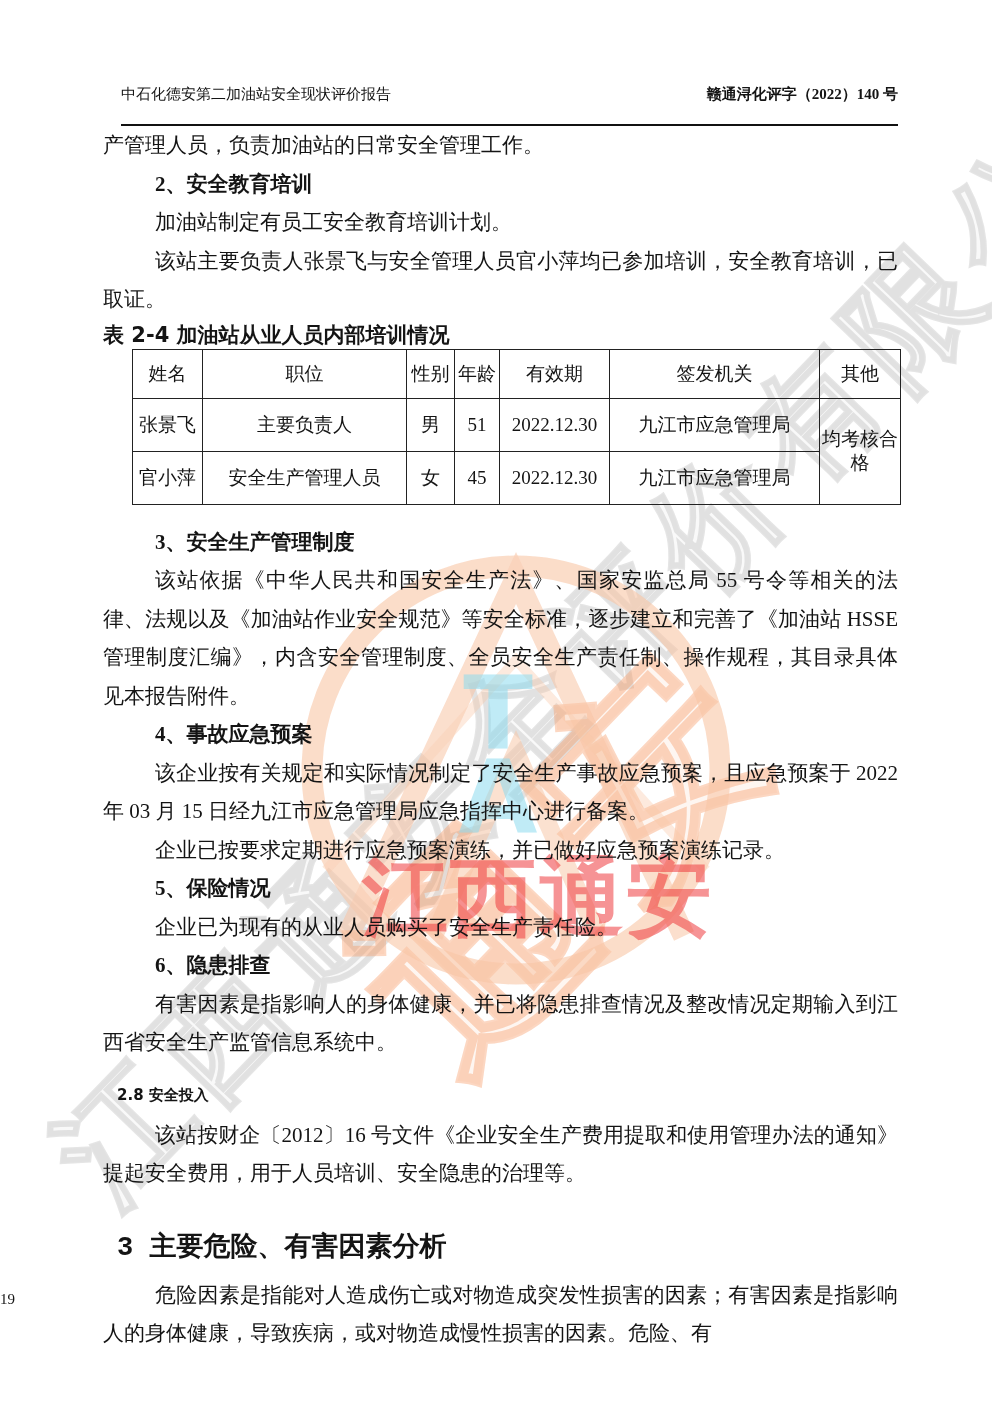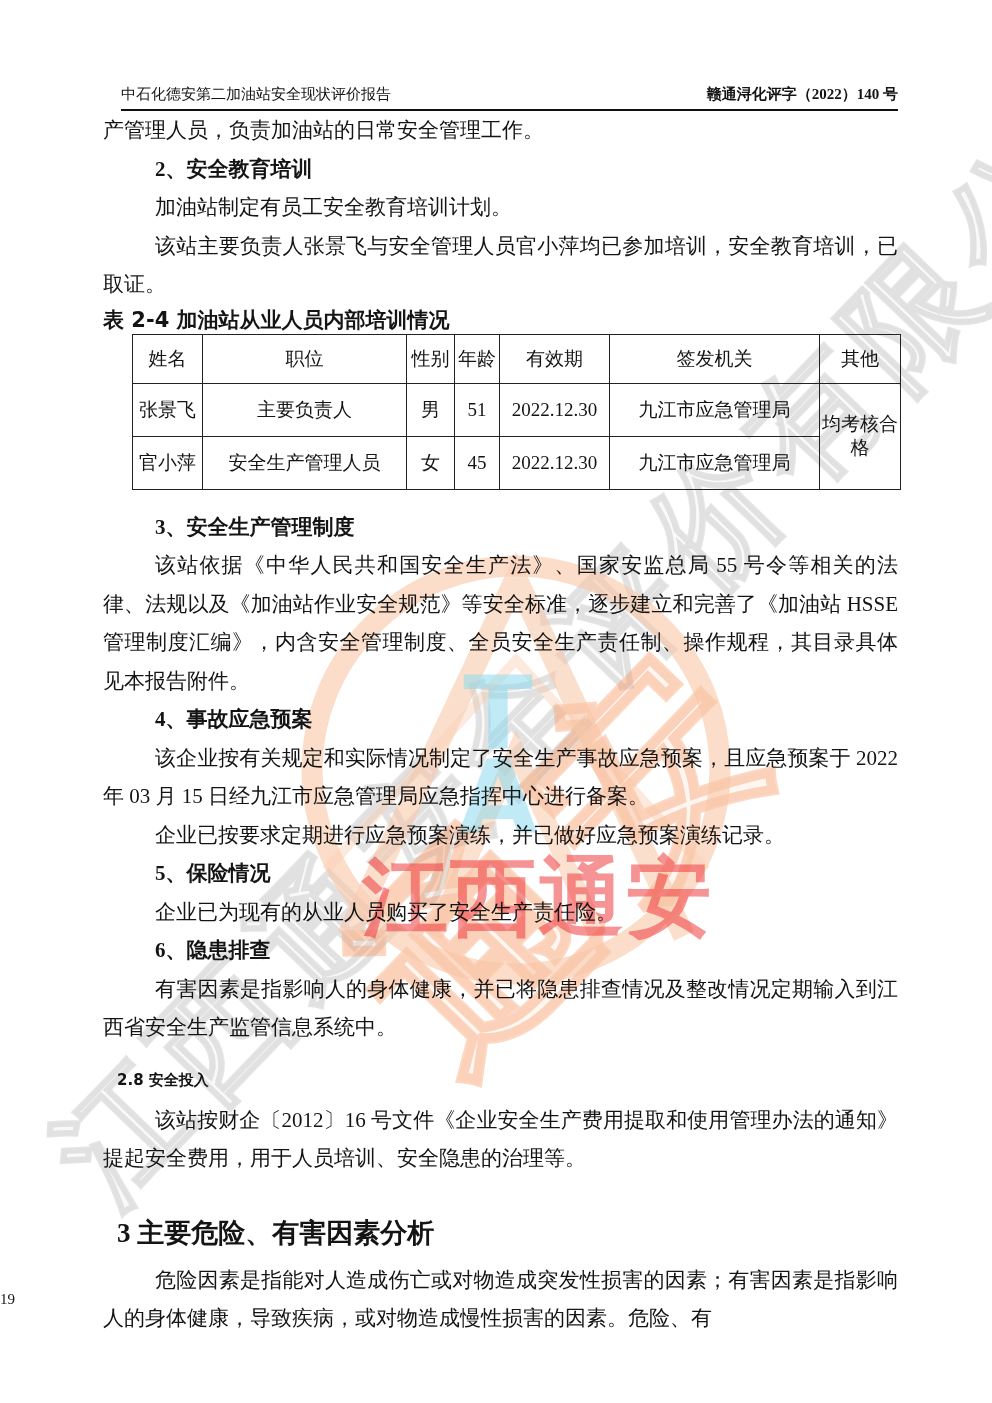--- a/index.html
+++ b/index.html
@@ -42,21 +42,21 @@
     position:absolute;left:362px;top:840px;
     font-family:"DejaVu Sans","Liberation Sans",sans-serif;
     font-weight:bold;font-size:86px;letter-spacing:2px;white-space:nowrap;
     color:rgba(238,58,62,0.55);
   }
   
   .content{position:relative;z-index:1;padding:85px 94px 0 103px;}
   .doc-header{
     display:flex;justify-content:space-between;align-items:flex-end;
     margin-left:18px;font-size:15px;
-    border-bottom:2px solid #111;padding-bottom:5px;
+    border-bottom:2px solid #111;padding-bottom:20px;
   }
   .doc-header .right{font-weight:bold;}
   p.body{
     margin:0;font-size:21px;line-height:38.5px;
     text-align:justify;text-indent:52px;
   }
   p.body.cont{text-indent:0;}
   .h-num{
     margin:0;font-size:21px;line-height:38.5px;text-indent:52px;
     font-weight:bold;
@@ -77,21 +77,21 @@
     padding:12px 2px;font-weight:normal;line-height:24px;
   }
   table.training tr.hd td{height:24px;}
   table.training tr.dr td{height:28px;}
   .h-sec{
     margin:13px 0 0 14px;font-size:15px;line-height:41px;font-weight:bold;
     font-family:"DejaVu Sans","Liberation Sans",sans-serif;
   }
   .h-chap{
     margin:33px 0 6px 14px;font-size:27px;line-height:44px;font-weight:bold;
-    font-family:Liberation Serif, serif;
+    font-family:Liberation Mono, monospace;
   }
   .page-num{
     position:absolute;left:0;right:0;top:1291px;z-index:1;
     font-size:15px;
   }
   .mt16{margin-top:16px;}
   .mt18{margin-top:18px;}
 </style>
 </head>
 <body>

